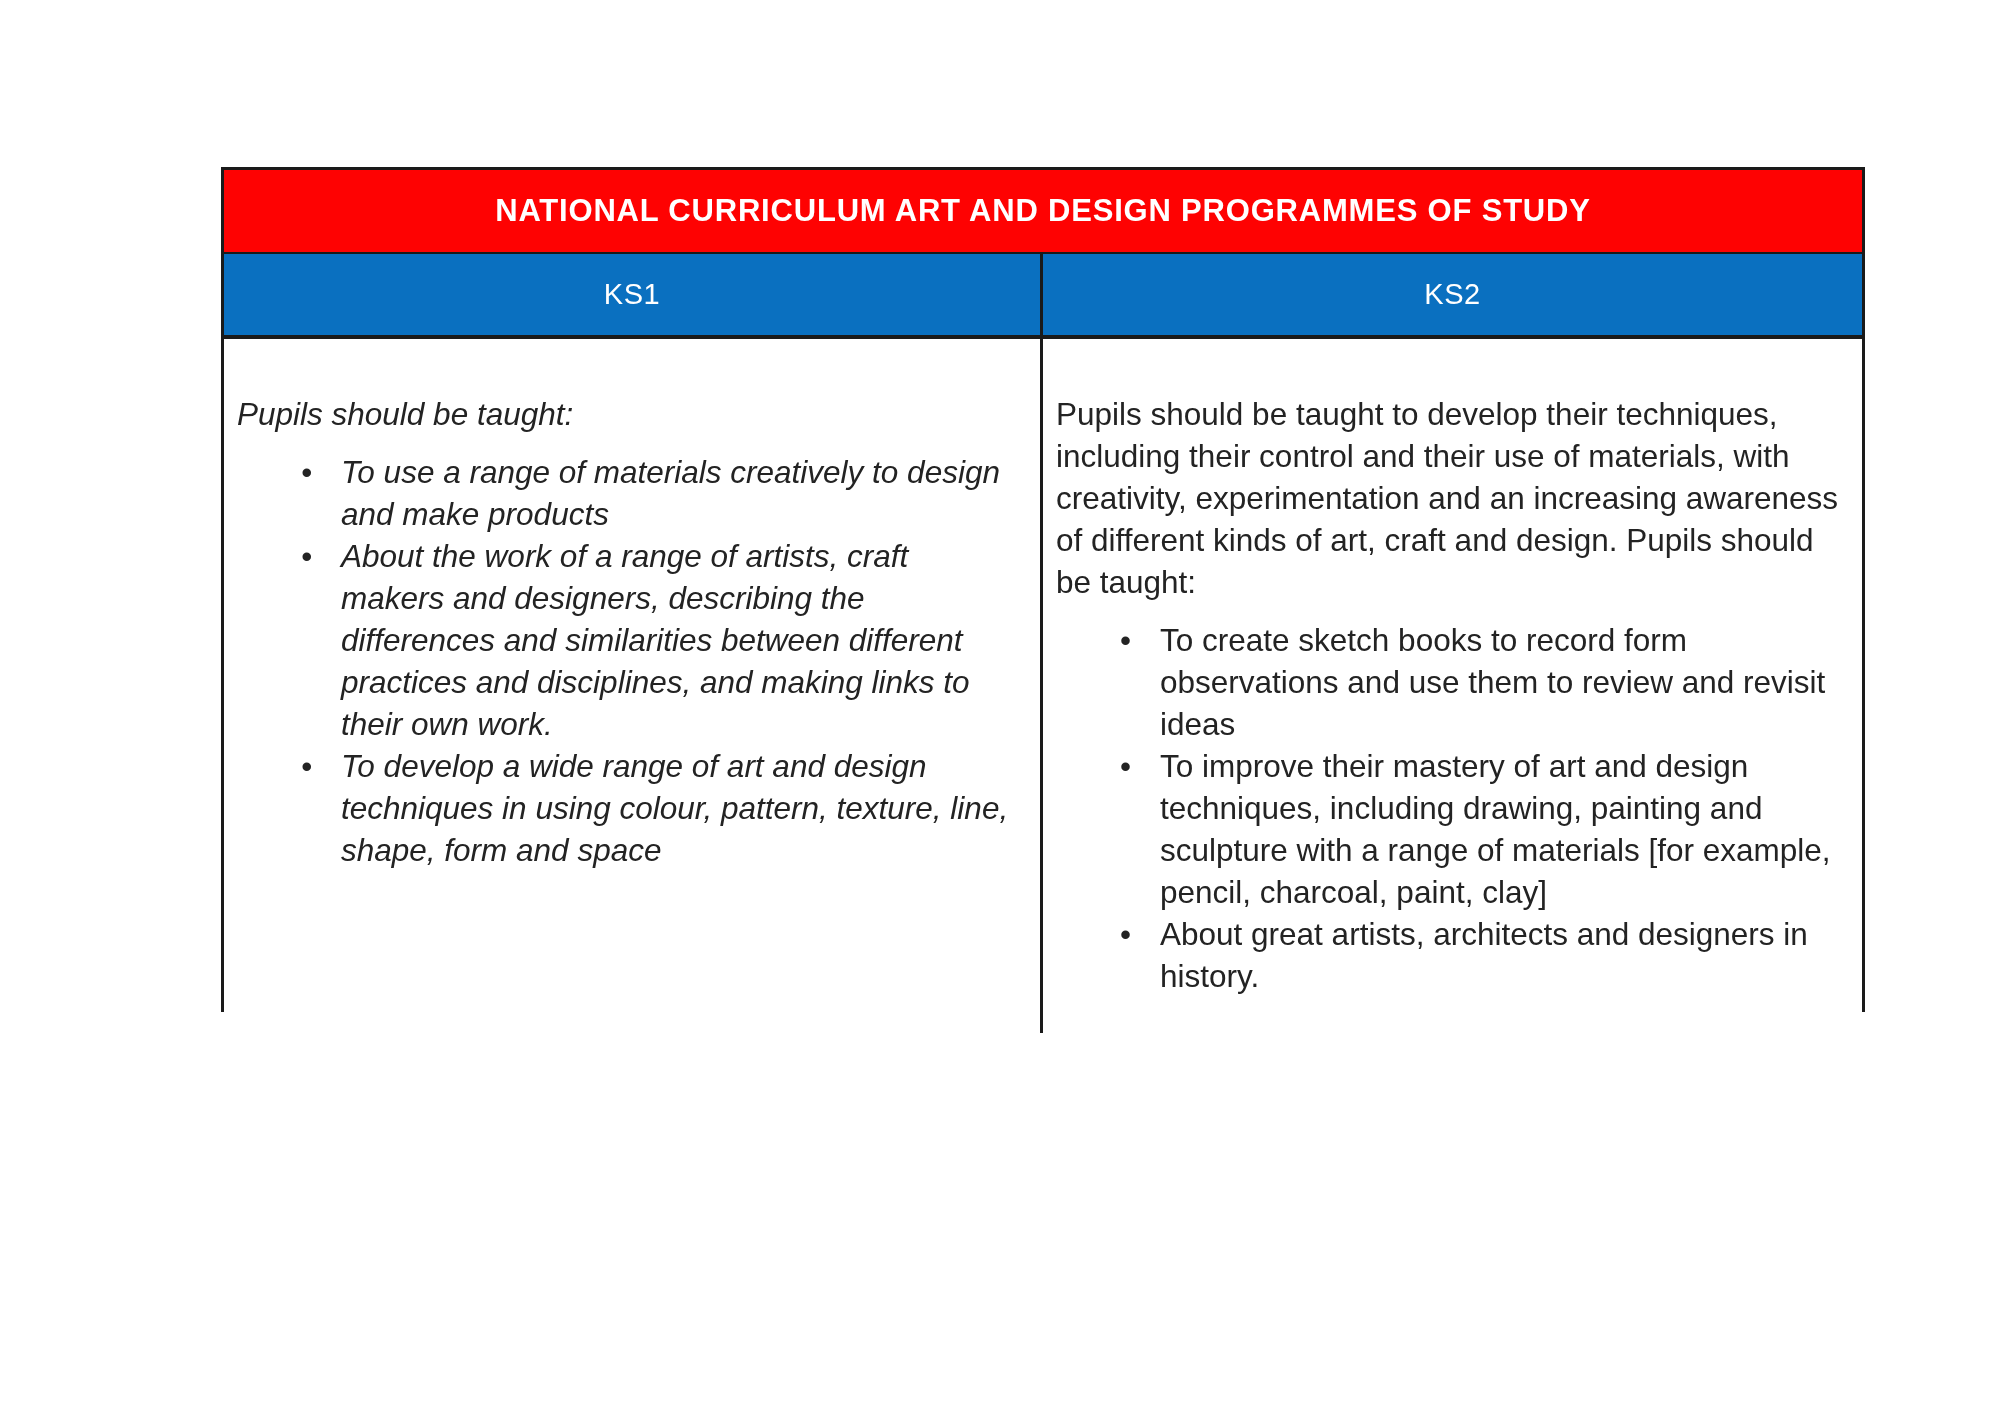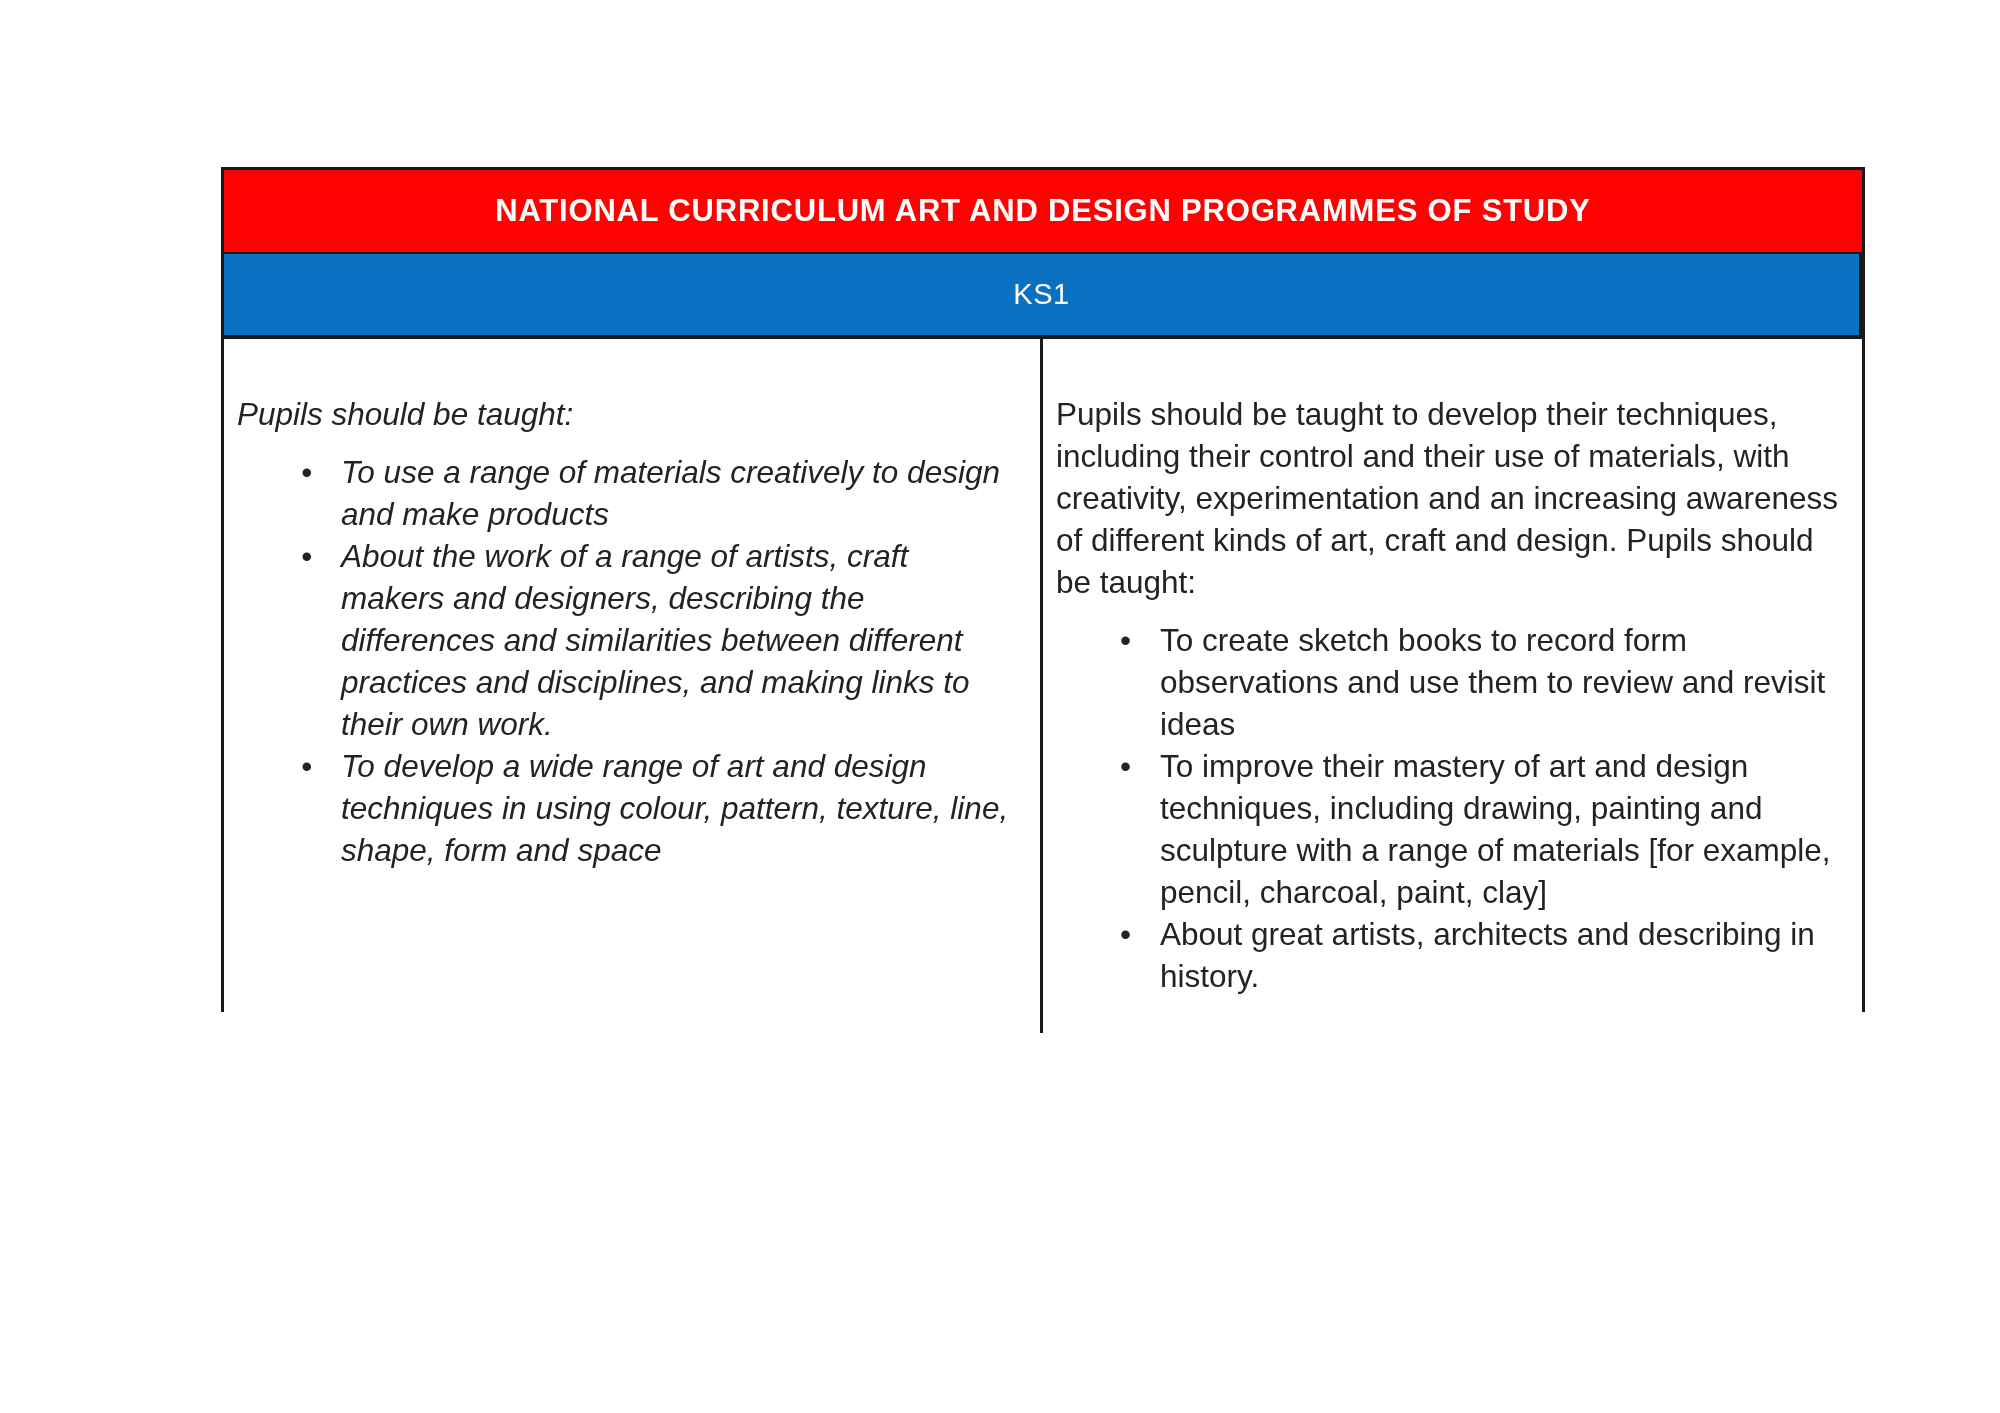--- a/index.html
+++ b/index.html
@@ -102,37 +102,38 @@
 
 <div class="page">
   <div class="curriculum-table">
 
     <div class="row-title">
       <span class="title-text">NATIONAL CURRICULUM ART AND DESIGN PROGRAMMES OF STUDY</span>
     </div>
 
     <div class="row-header">
       <div class="header-cell left">KS1</div>
+      <div class="header-cell">KS2</div>
     </div>
 
     <div class="row-body">
 
       <div class="body-cell left">
         <p class="intro">Pupils should be taught:</p>
         <ul class="bullets">
           <li>To use a range of materials creatively to design and make products</li>
           <li>About the work of a range of artists, craft makers and designers, describing the differences and similarities between different practices and disciplines, and making links to their own work.</li>
           <li>To develop a wide range of art and design techniques in using colour, pattern, texture, line, shape, form and space</li>
         </ul>
       </div>
 
       <div class="body-cell">
         <p class="intro">Pupils should be taught to develop their techniques, including their control and their use of materials, with creativity, experimentation and an increasing awareness of different kinds of art, craft and design. Pupils should be taught:</p>
         <ul class="bullets">
           <li>To create sketch books to record form observations and use them to review and revisit ideas</li>
           <li>To improve their mastery of art and design techniques, including drawing, painting and sculpture with a range of materials [for example, pencil, charcoal, paint, clay]</li>
-          <li>About great artists, architects and describing in history.</li>
+          <li>About great artists, architects and designers in history.</li>
         </ul>
       </div>
 
     </div>
   </div>
 </div>
 
 </body></html>

